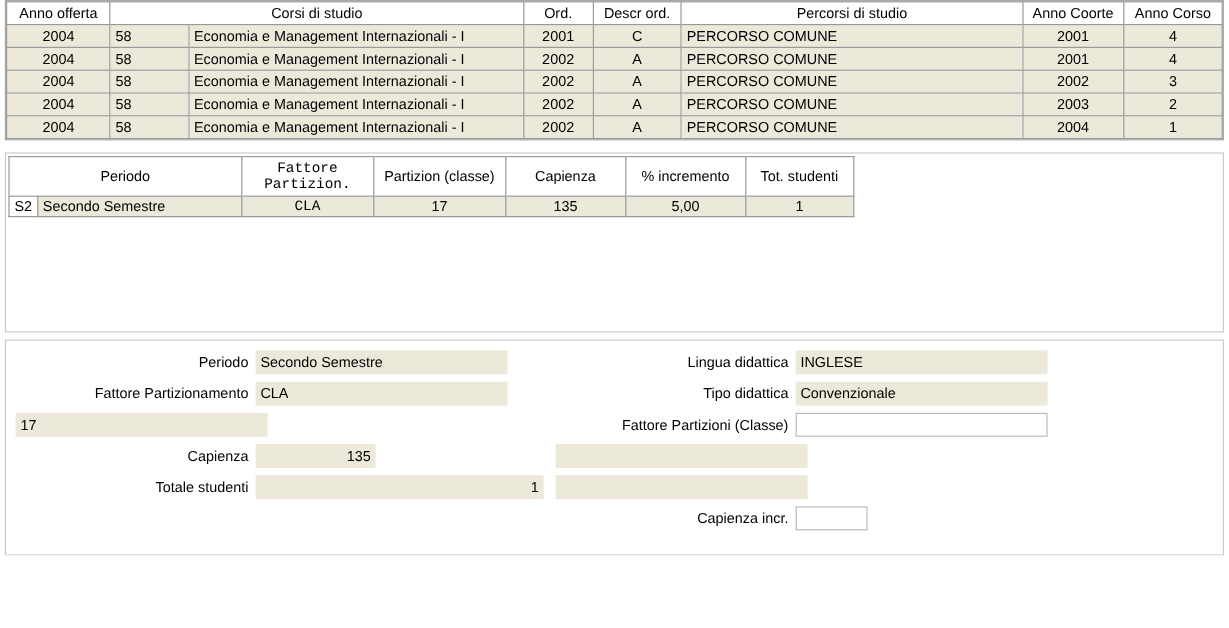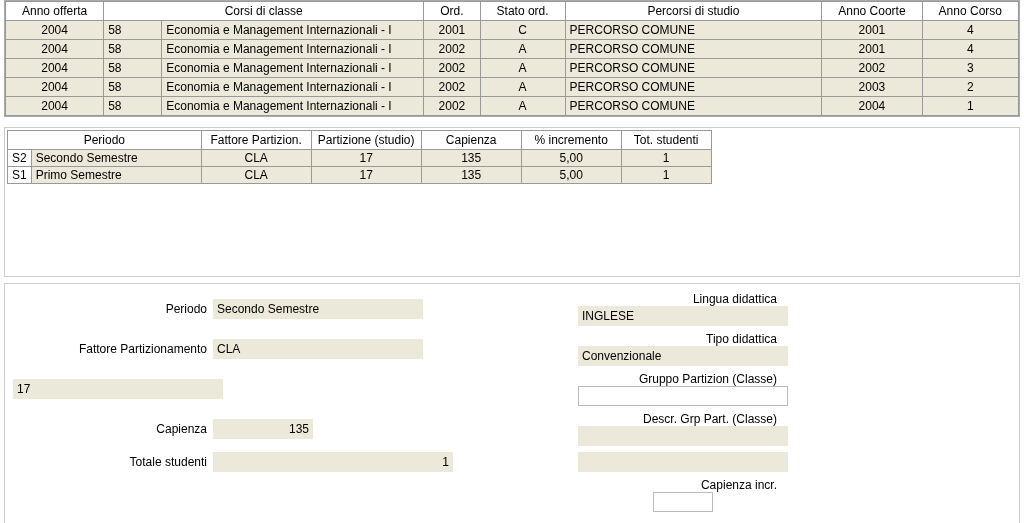--- a/index.html
+++ b/index.html
@@ -18,21 +18,21 @@
       position: relative;
     }
     table.grid {
       border-collapse: collapse;
       width: 100%;
     }
     table.grid th {
       background: #fff;
       border: 1px solid #999;
       font-weight: normal;
-      padding: 2px 16px;
+      padding: 2px 4px;
       text-align: center;
       white-space: nowrap;
     }
     table.grid td {
       background: #ece9da;
       border: 1px solid #999;
       padding: 2px 4px;
       white-space: nowrap;
       overflow: hidden;
       text-overflow: clip;
@@ -65,21 +65,21 @@
       text-align: center;
     }
     table.mid-grid td {
       background: #ece9da;
       border: 1px solid #999;
       padding: 1px 4px;
     }
     table.mid-grid td.center { text-align: center; }
     .mcol-code { width: 22px; background: #fff !important; text-align: left; margin-left: 44px; }
     .mcol-periodo { width: 170px; }
-    .mcol-fatt { width: 110px; }
+    .mcol-fatt { width: 110px; font-family: Liberation Mono, monospace; }
     .mcol-part { width: 110px; }
     .mcol-cap { width: 100px; }
     .mcol-inc { width: 100px; }
     .mcol-tot { width: 90px; }
 
     
     .detail-section {
       margin: 6px 4px 0 4px;
       border: 1px solid #ccc;
       padding: 8px 8px 14px 8px;
@@ -87,21 +87,21 @@
     .detail-row {
       display: flex;
       margin-bottom: 6px;
       align-items: center;
     }
     .left-col, .right-col {
       display: flex;
       align-items: center;
     }
     .left-col { width: 450px; }
-    .right-col { width: 440px; flex-direction: column; }
+    .right-col { width: 440px; }
     .fld-label {
       text-align: right;
       padding-right: 6px;
       white-space: nowrap;
     }
     .left-col .fld-label { width: 200px; }
     .right-col .fld-label { width: 200px; }
     .fld-value {
       background: #ece9da;
       border: none;
@@ -133,23 +133,23 @@
         <col class="col-titolo">
         <col class="col-ord">
         <col class="col-stato">
         <col class="col-perc">
         <col class="col-anno-coorte">
         <col class="col-anno-corso">
     </colgroup>
     <thead>
       <tr>
         <th>Anno offerta</th>
-        <th colspan="2">Corsi di classe</th>
+        <th colspan="2">Corsi di studio</th>
         <th>Ord.</th>
-        <th>Stato ord.</th>
+        <th>Descr ord.</th>
         <th>Percorsi di studio</th>
         <th>Anno Coorte</th>
         <th>Anno Corso</th>
       </tr>
     </thead>
     <tbody id="top-body">
         <tr>
           <td class="center">2004</td>
           <td>58</td>
           <td>Economia e Management Internazionali - I</td>
@@ -202,45 +202,36 @@
       </tbody>
   </table>
 </div>
 
 <div class="mid-section">
   <table class="mid-grid">
     <thead>
       <tr>
         <th colspan="2" class="mcol-periodo" style="width:192px;">Periodo</th>
         <th class="mcol-fatt">Fattore Partizion.</th>
-        <th class="mcol-part">Partizione (studio)</th>
+        <th class="mcol-part">Partizion (classe)</th>
         <th class="mcol-cap">Capienza</th>
         <th class="mcol-inc">% incremento</th>
         <th class="mcol-tot">Tot. studenti</th>
       </tr>
     </thead>
     <tbody id="mid-body">
         <tr>
           <td class="mcol-code" style="background:#fff;">S2</td>
           <td class="mcol-periodo">Secondo Semestre</td>
           <td class="mcol-fatt center">CLA</td>
           <td class="mcol-part center">17</td>
           <td class="mcol-cap center">135</td>
           <td class="mcol-inc center">5,00</td>
           <td class="mcol-tot center">1</td>
         </tr>
-        <tr>
-          <td class="mcol-code" style="background:#fff;">S1</td>
-          <td class="mcol-periodo">Primo Semestre</td>
-          <td class="mcol-fatt center">CLA</td>
-          <td class="mcol-part center">17</td>
-          <td class="mcol-cap center">135</td>
-          <td class="mcol-inc center">5,00</td>
-          <td class="mcol-tot center">1</td>
-        </tr>
       </tbody>
   </table>
 </div>
 
 <div class="detail-section">
   <div class="detail-row">
     <div class="left-col">
       <span class="fld-label">Periodo</span>
       <span class="fld-value w-210">Secondo Semestre</span>
     </div>
@@ -259,32 +250,31 @@
       <span class="fld-label">Tipo didattica</span>
       <span class="fld-value w-210">Convenzionale</span>
     </div>
   </div>
 
   <div class="detail-row">
     <div class="left-col">
       <span class="fld-value w-210">17</span>
     </div>
     <div class="right-col">
-      <span class="fld-label">Gruppo Partizion (Classe)</span>
+      <span class="fld-label">Fattore Partizioni (Classe)</span>
       <input class="fld-input w-210" value="" style="">
     </div>
   </div>
 
   <div class="detail-row">
     <div class="left-col">
       <span class="fld-label">Capienza</span>
       <span class="fld-value w-100 num-right">135</span>
     </div>
     <div class="right-col">
-      <span class="fld-label">Descr. Grp Part. (Classe)</span>
       <span class="fld-value w-210"></span>
     </div>
   </div>
 
 
   <div class="detail-row">
     <div class="left-col">
       <span class="fld-label">Totale studenti</span>
       <span class="fld-value w-240 num-right">1</span>
     </div>

